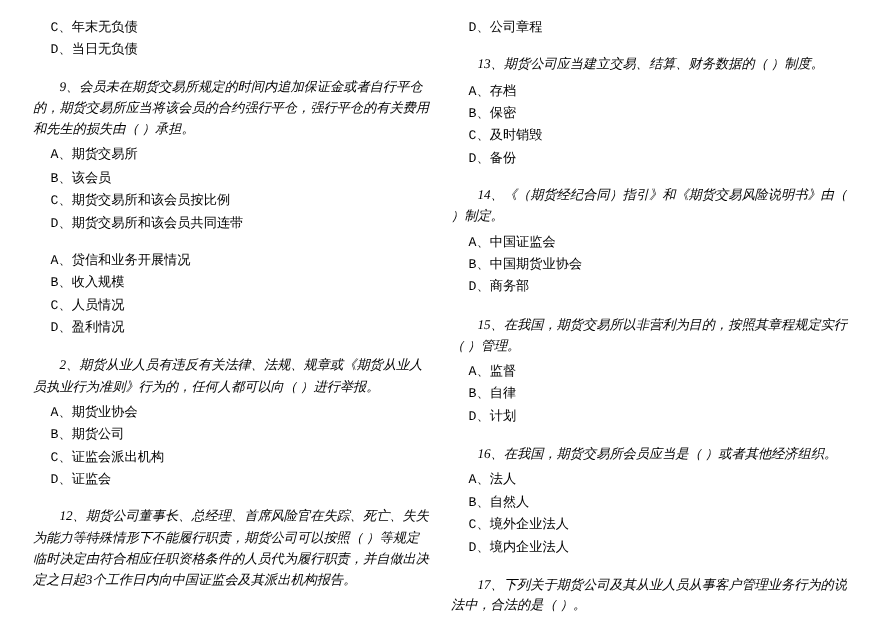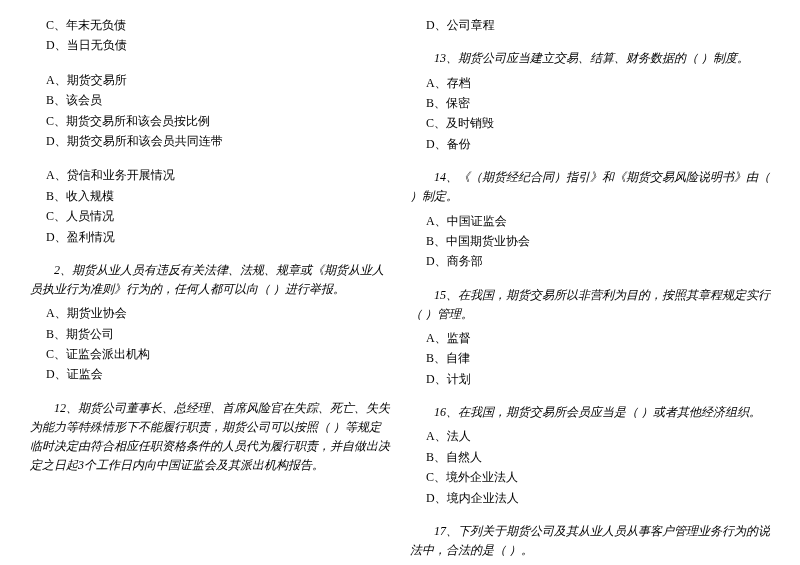--- a/index.html
+++ b/index.html
@@ -31,39 +31,41 @@
     }
     .question-text {
       line-height: 1.6;
       margin-bottom: 4px;
       text-indent: 0;
       font-style: italic;
     }
     .option {
       padding-left: 16px;
       line-height: 1.7;
+      font-family: Liberation Mono, monospace;
     }
     .indent {
       text-indent: 2em;
     }
   </style>
 </head>
 <body>
 
 <div>
   <div class="page-content">
 
     <div class="column">
 
       <div class="question-block">
         <div class="option">C、年末无负债</div>
         <div class="option">D、当日无负债</div>
       </div>
 
       <div class="question-block">
+        <div class="question-text indent">9、会员未在期货交易所规定的时间内追加保证金或者自行平仓的，期货交易所应当将该会员的合约强行平仓，强行平仓的有关费用和先生的损失由（    ）承担。</div>
         <div class="option">A、期货交易所</div>
         <div class="option">B、该会员</div>
         <div class="option">C、期货交易所和该会员按比例</div>
         <div class="option">D、期货交易所和该会员共同连带</div>
       </div>
 
       <div class="question-block">
         <div class="option">A、贷信和业务开展情况</div>
         <div class="option">B、收入规模</div>
         <div class="option">C、人员情况</div>

